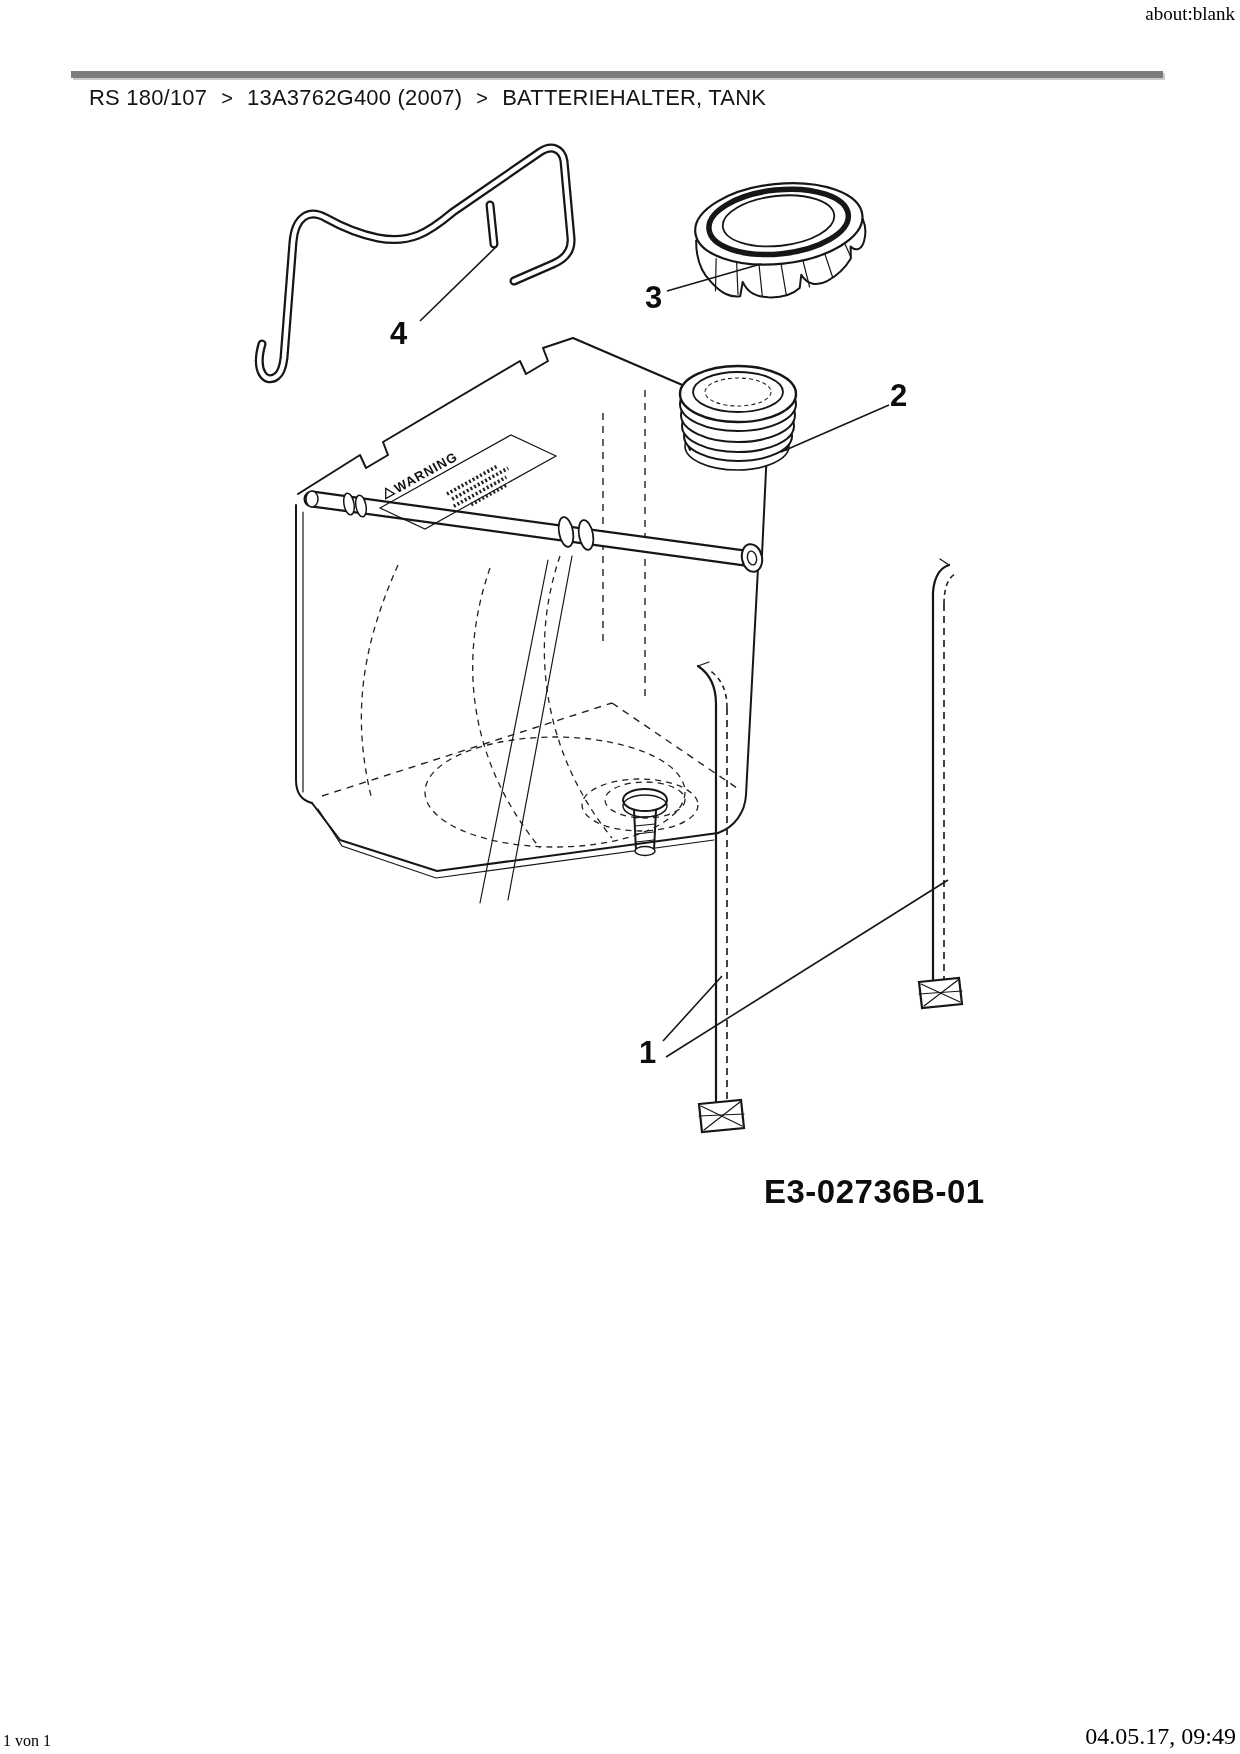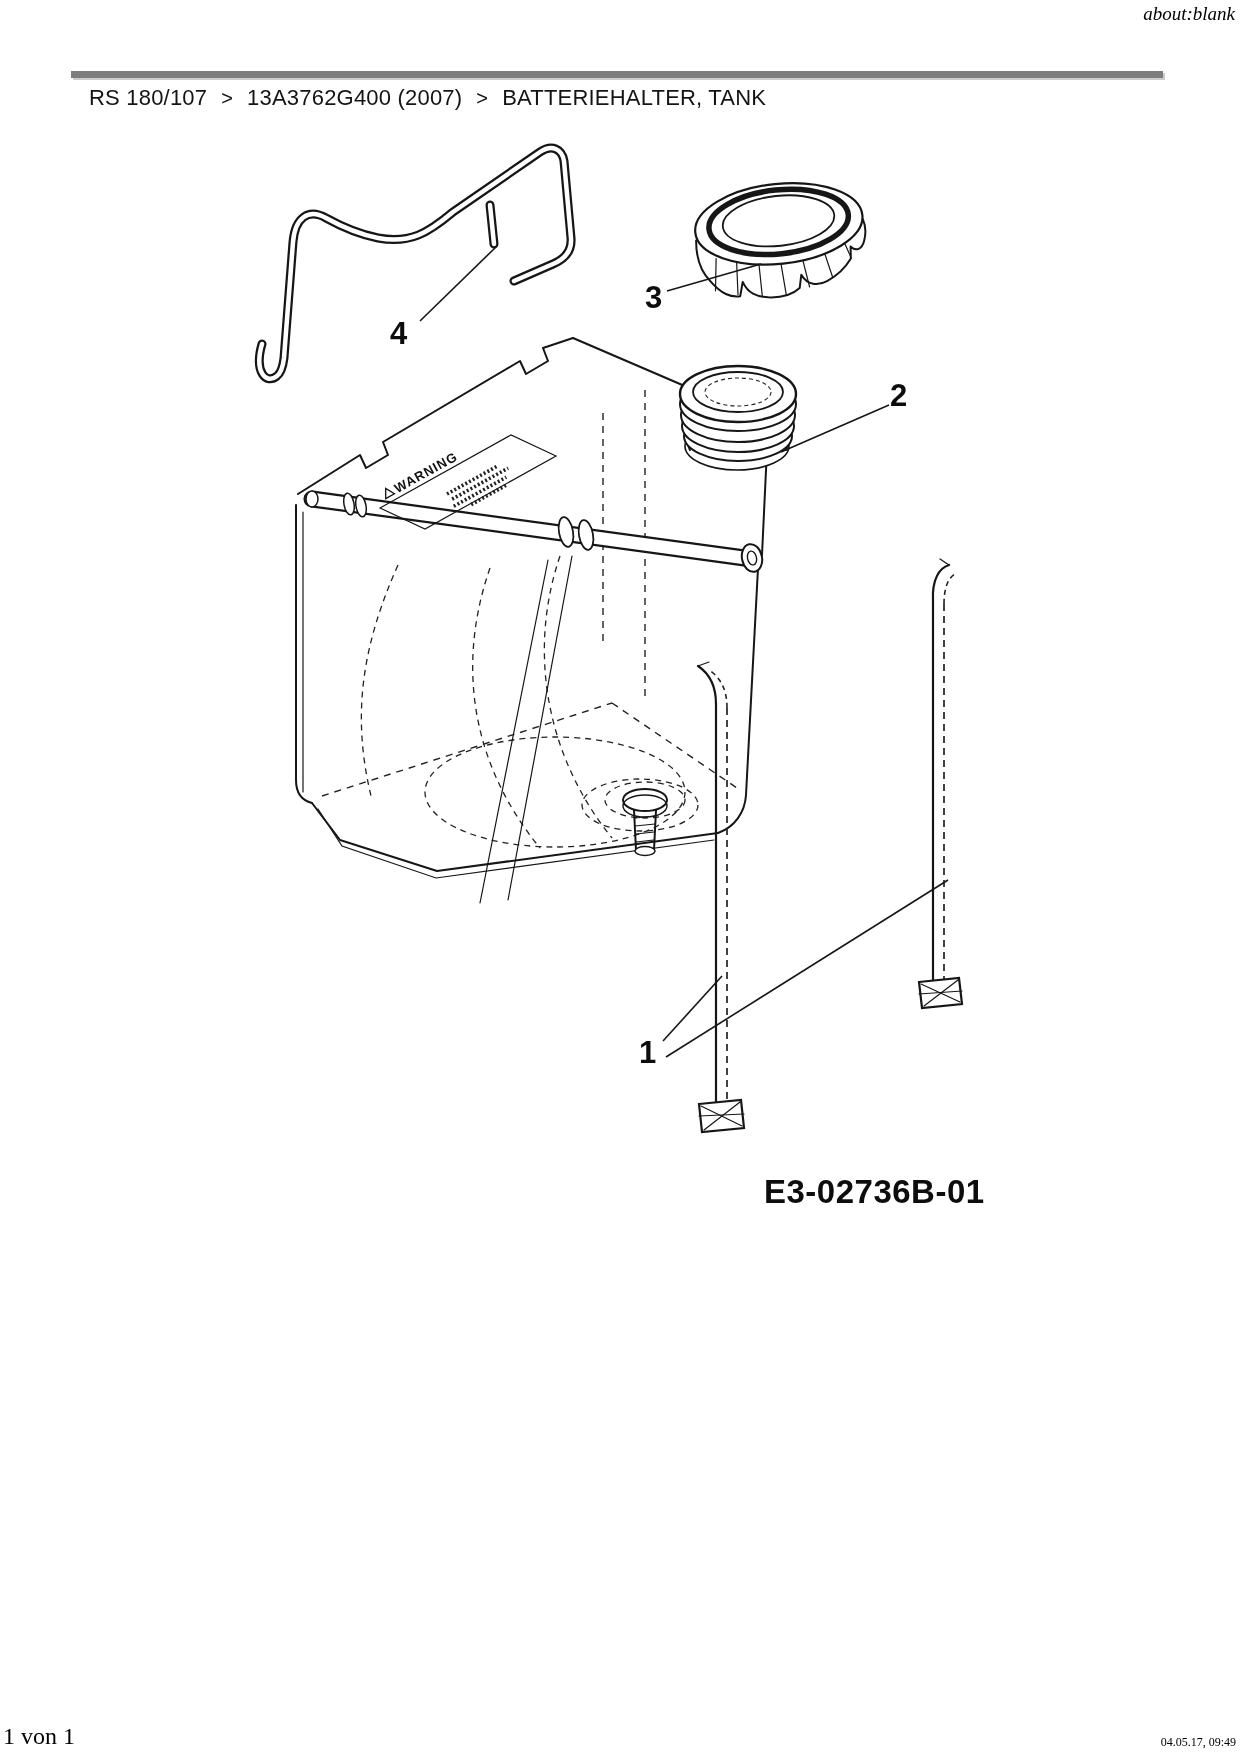--- a/index.html
+++ b/index.html
@@ -1,23 +1,23 @@
 <!DOCTYPE html>
 <html><head>
 <meta charset="utf-8">
 <style>
   html,body{margin:0;padding:0;background:#ffffff;width:1240px;height:1754px;overflow:hidden;position:relative;}
   .serif{font-family:"Liberation Serif","DejaVu Serif",serif;}
   .sans{font-family:"Liberation Sans","DejaVu Sans",sans-serif;}
-  #url-header{position:absolute;top:3px;right:5px;font-size:19px;color:#000;font-style:italic;}
+  #url-header{position:absolute;top:3px;right:5px;font-size:19px;color:#000;}
   #divider{position:absolute;left:71px;top:71px;width:1092px;height:7px;background:#7d7d7d;box-shadow:2px 2px 0 #cccccc;}
   #breadcrumb{position:absolute;left:89px;top:85px;font-size:22px;color:#141414;letter-spacing:0.2px;white-space:nowrap;}
   #breadcrumb .sep{margin:0 14px;font-size:20px;}
-  #footer-left{position:absolute;left:3px;bottom:4px;font-size:24px;color:#000;}
-  #footer-right{position:absolute;right:4px;bottom:4px;font-size:12px;color:#000;}
+  #footer-left{position:absolute;left:3px;bottom:4px;font-size:16px;color:#000;}
+  #footer-right{position:absolute;right:4px;bottom:4px;font-size:24px;color:#000;}
   svg{position:absolute;left:0;top:0;}
   .ln{stroke:#161616;fill:none;stroke-width:2;stroke-linecap:round;stroke-linejoin:round;}
   .thin{stroke:#161616;fill:none;stroke-width:1.2;stroke-linecap:round;}
   .dash{stroke:#222;fill:none;stroke-width:1.4;stroke-dasharray:7 6;}
   .dash2{stroke:#222;fill:none;stroke-width:1.3;stroke-dasharray:6 5;}
   .leader{stroke:#161616;fill:none;stroke-width:1.6;}
   .wh{fill:#ffffff;}
   .lbl{font-family:"Liberation Sans","DejaVu Sans",sans-serif;font-weight:bold;font-size:31px;fill:#0d0d0d;}
   .code{font-family:"Liberation Sans","DejaVu Sans",sans-serif;font-weight:bold;font-size:33px;fill:#0d0d0d;letter-spacing:0.5px;}
   .warn{font-family:"Liberation Sans","DejaVu Sans",sans-serif;font-weight:bold;font-size:13px;fill:#111;letter-spacing:1px;}

